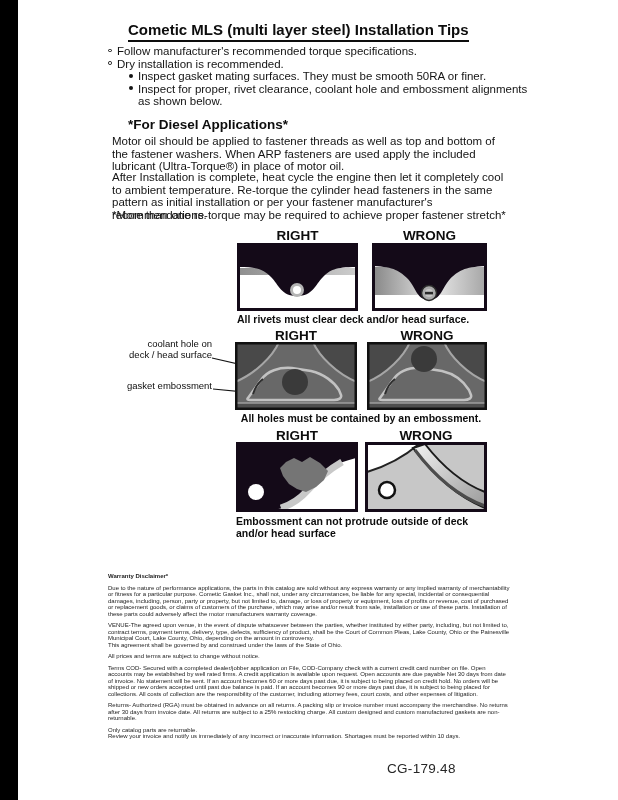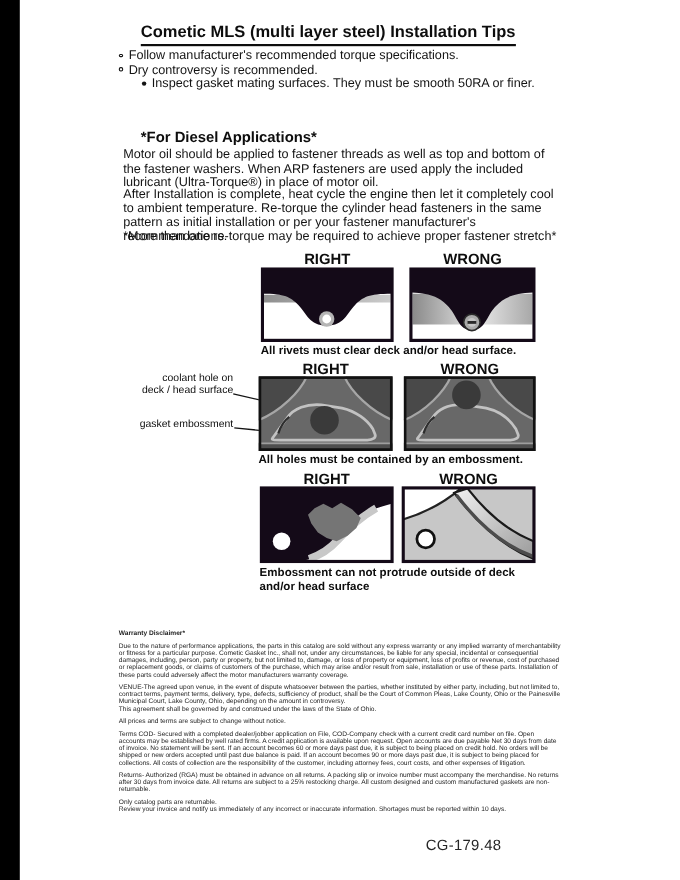--- a/index.html
+++ b/index.html
@@ -63,25 +63,29 @@
 
 <div class="abs page-title">Cometic MLS (multi layer steel) Installation Tips</div>
 
 <div class="abs tips">
   <div class="tip-row">
     <span class="b-open"></span>
     <span>Follow manufacturer's recommended torque specifications.</span>
   </div>
   <div class="tip-row">
     <span class="b-open"></span>
-    <span>Dry controversy is recommended.</span>
+    <span>Dry installation is recommended.</span>
   </div>
   <div class="tip-row sub">
     <span class="b-fill"></span>
     <span>Inspect gasket mating surfaces.  They must be smooth 50RA or finer.</span>
+  </div>
+  <div class="tip-row sub">
+    <span class="b-fill"></span>
+    <span>Inspect for proper, rivet clearance, coolant hole and embossment alignments as shown below.</span>
   </div>
 </div>
 
 <div class="abs diesel-heading">*For Diesel Applications*</div>
 <div class="abs body-para p1">Motor oil should be applied to fastener threads as well as top and bottom of the fastener washers. When ARP fasteners are used apply the included lubricant (Ultra-Torque®) in place of motor oil.</div>
 <div class="abs body-para p2">After Installation is complete, heat cycle the engine then let it completely cool to ambient temperature. Re-torque the cylinder head fasteners in the same pattern as initial installation or per your fastener manufacturer's recommendations.</div>
 <div class="abs body-para p3">*More than one re-torque may be required to achieve proper fastener stretch*</div>
 
 <div class="abs rw-label" style="left:237px; top:228px; width:121px;">RIGHT</div>
 <div class="abs rw-label" style="left:372px; top:228px; width:115px;">WRONG</div>
@@ -163,21 +167,21 @@
     <path d="M77,0 C83,14 100,32 120,40" fill="none" stroke="#a6a6a6" stroke-width="2"></path>
     <rect x="0" y="61" width="120" height="7" fill="#4e4e4e"></rect>
     <line x1="0" y1="61" x2="120" y2="61" stroke="#9e9e9e" stroke-width="1.5"></line>
     <path d="M13,56 L26,38 C32,29 43,25 56,26 L75,29 C88,32 97,40 102,48 L104,53 C105,56 102,58 97,58 L20,58 C14,58 11,58 13,56 Z" fill="none" stroke="#c2c2c2" stroke-width="2.5"></path>
     <path d="M18,52 C20,46 24,40 28,37" fill="none" stroke="#2e2e2e" stroke-width="2"></path>
     <circle cx="57" cy="17" r="13" fill="#3a3a3a"></circle>
     <rect x="1.25" y="1.25" width="117.5" height="65.5" fill="none" stroke="#111111" stroke-width="2.5"></rect>
   </svg>
 </div>
 
-<div class="abs diag-caption" style="left:235px; top:413px; width:252px; ">All holes must be contained by an embossment.</div>
+<div class="abs diag-caption" style="left:235px; top:413px; width:252px; text-align:center;">All holes must be contained by an embossment.</div>
 
 <div class="abs rw-label" style="left:236px; top:428px; width:122px;">RIGHT</div>
 <div class="abs rw-label" style="left:365px; top:428px; width:122px;">WRONG</div>
 
 <div class="abs" style="left:236px; top:442px;">
   <svg width="122" height="70" viewBox="0 0 122 70">
     <rect width="122" height="70" fill="#ffffff"></rect>
     <path d="M2,2 H120 V16 C98,22 86,28 76,39 C66,50 62,60 50,65 C42,68 32,68 26,68 L2,68 Z" fill="#140a18"></path>
     <path d="M106,20 C92,28 81,38 71,49 C63,58 54,63 45,66" stroke="#c8c8c8" stroke-width="7" fill="none"></path>
     <polygon points="50,20 58,16 66,20 74,15 84,21 92,29 88,38 80,45 70,50 61,47 53,42 47,34 44,26" fill="#757575"></polygon>

